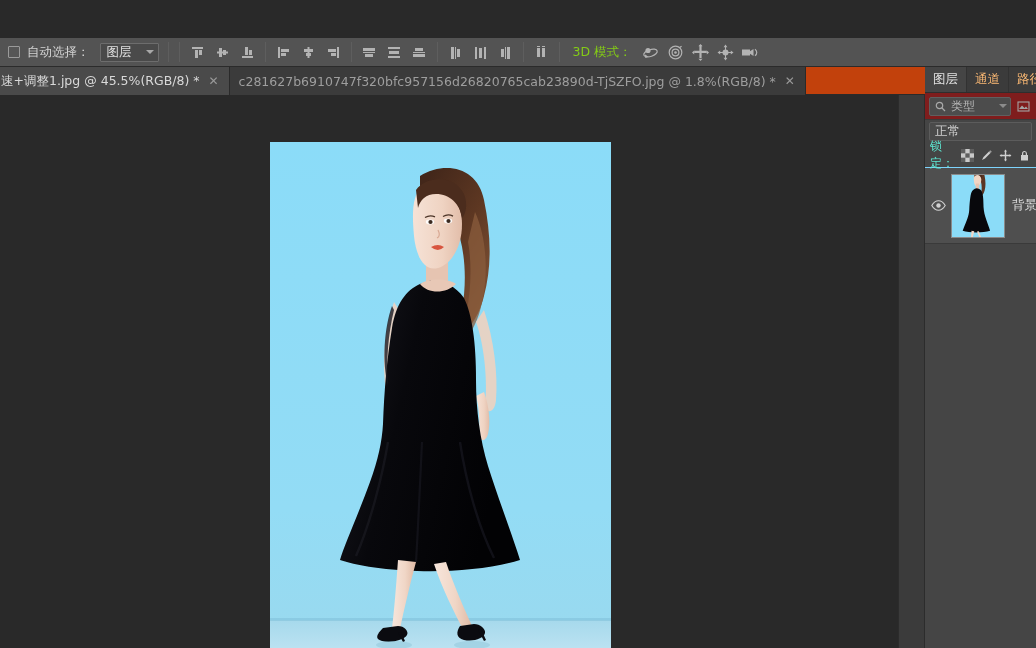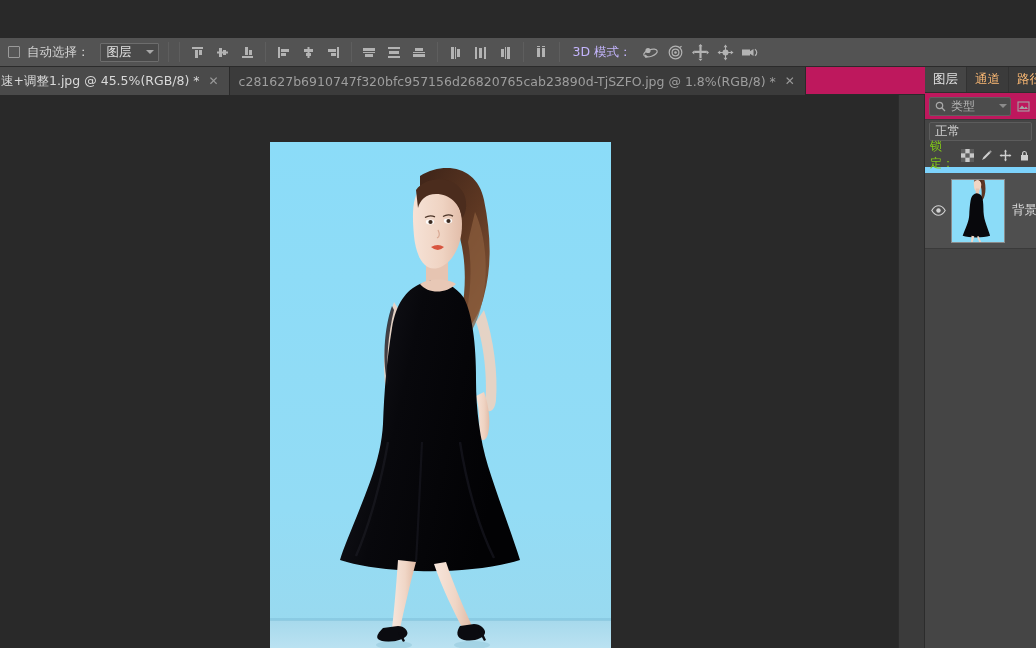--- a/index.html
+++ b/index.html
@@ -53,27 +53,27 @@
 
   .icon-btn {
     width: 25px; height: 25px;
     display: flex; align-items: center; justify-content: center;
     flex: none; border-radius: 2px;
   }
   .icon-btn svg { display: block; }
   .ico-fill { fill: #b3b3b3; }
   .ico-stroke { stroke: #b3b3b3; fill: none; stroke-width: 1.2; }
 
-  .mode3d-label { color: #c4b5fd; font-size: 12.5px; padding: 0 6px 0 8px; white-space: nowrap; }
+  .mode3d-label { color: #84cc16; font-size: 12.5px; padding: 0 6px 0 8px; white-space: nowrap; }
 
   
   .tab-bar {
     position: absolute; left: 0; top: 29px;
     width: 936px; height: 28px;
-    background: #be185d;
+    background: #c2410c;
     border-bottom: 1px solid #2a2a2a;
     display: flex; align-items: stretch;
   }
   .tab {
     display: flex; align-items: center; gap: 9px;
     padding: 0 10px 0 9px;
     height: 28px;
     font-size: 12.5px;
     border-right: 1px solid #2a2a2a;
     white-space: nowrap;
@@ -121,21 +121,21 @@
     display: flex; align-items: center; justify-content: center;
     padding: 0 8px; font-size: 12.5px; color: #fdba74;
     border-right: 1px solid #323232;
     white-space: nowrap;
   }
   .ptab.active { background: #454545; color: #e2e2e2; }
 
   .filter-row {
     display: flex; align-items: center; gap: 4px;
     height: 26px; padding: 0 4px;
-    background: #be185d;
+    background: #7f1d1d;
   }
   .filter-box {
     display: flex; align-items: center; gap: 5px;
     flex: 1; height: 19px;
     border: 1px solid #606060;
     background: #4c4c4c;
     border-radius: 2px;
     padding: 0 3px 0 5px;
     font-size: 12px; color: #b6b6b6;
   }
@@ -151,25 +151,25 @@
     width: 100%; height: 19px;
     border: 1px solid #5c5c5c;
     background: #4a4a4a;
     border-radius: 2px;
     padding: 0 5px;
     font-size: 12.5px; color: #cfcfcf;
   }
   .lock-row {
     display: flex; align-items: center; gap: 6px;
     height: 24px; padding: 0 5px;
-    font-size: 12px; color: #84cc16;
+    font-size: 12px; color: #5eead4;
   }
   .lock-ico { width: 13px; height: 13px; flex: none; }
 
-  .layers-list { border-top: 6px solid #7dd3fc; }
+  .layers-list { border-top: 1px solid #7dd3fc; }
   .layer-row {
     display: flex; align-items: center;
     height: 76px;
     background: #4f4f4f;
     border-bottom: 1px solid #3a3a3a;
   }
   .eye-cell { width: 26px; display: flex; align-items: center; justify-content: center; flex: none; }
   .layer-thumb {
     width: 54px; height: 64px;
     border: 1px solid #8a8a8a;

